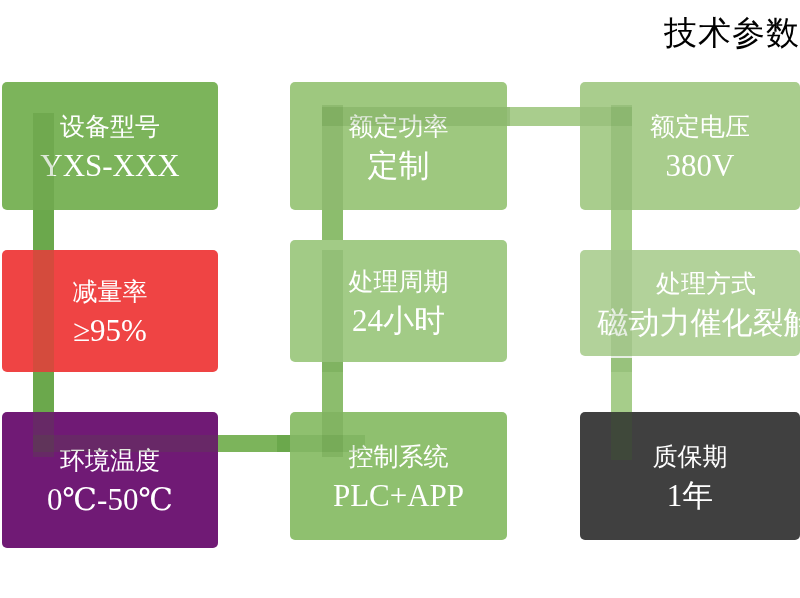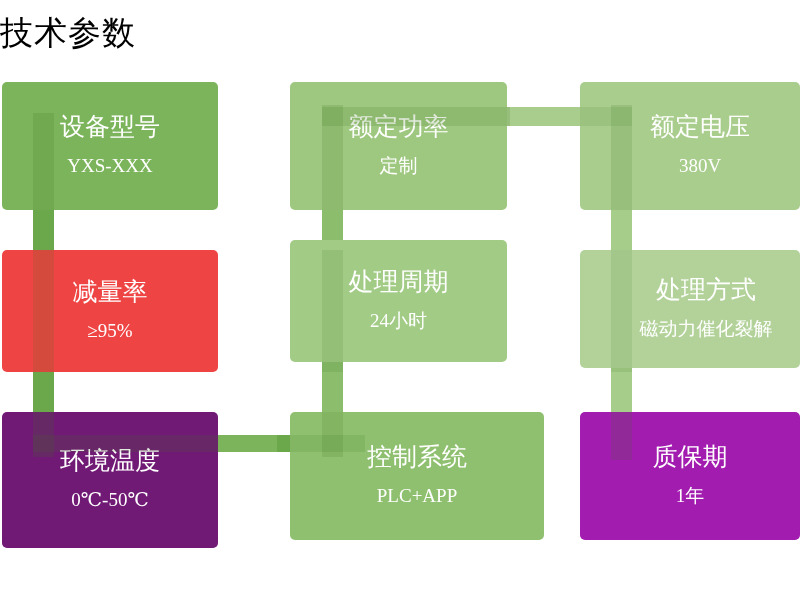--- a/index.html
+++ b/index.html
@@ -17,21 +17,21 @@
     position: relative;
     width: 800px;
     height: 598px;
     background: #ffffff;
   }
   #page-title {
     position: absolute;
     left: 0;
     top: 12px;
     width: 800px;
-    text-align: left;
+    text-align: right;
     font-size: 33px;
     line-height: 42px;
     color: #000000;
     font-family: "Liberation Sans", "DejaVu Sans", sans-serif;
     letter-spacing: 1px;
     white-space: nowrap;
   }
 
   
   .connector {
@@ -52,21 +52,21 @@
     text-align: center;
   }
   .card .c-title {
     font-size: 25px;
     line-height: 30px;
     margin-bottom: 10px;
     white-space: nowrap;
     font-family: "Liberation Serif", "DejaVu Serif", serif;
   }
   .card .c-value {
-    font-size: 19px;
+    font-size: 31px;
     line-height: 28px;
     white-space: nowrap;
     font-family: "Liberation Serif", "DejaVu Serif", serif;
   }
 
   
   .accent {
     position: absolute;
     z-index: 3;
     pointer-events: none;
@@ -119,36 +119,36 @@
   <div class="card" style="left:2px; top:250px; width:216px; height:122px; background:#ef4444;">
     <div class="c-title">减量率</div>
     <div class="c-value">≥95%</div>
   </div>
 
   <div class="card" style="left:290px; top:240px; width:217px; height:122px; background:#a2cb86;">
     <div class="c-title">处理周期</div>
     <div class="c-value">24小时</div>
   </div>
 
-  <div class="card" style="left:580px; top:250px; width:220px; height:118px; background:#b2d29a;padding-left:32px;">
+  <div class="card" style="left:580px; top:250px; width:220px; height:106px; background:#b2d29a;padding-left:32px;">
     <div class="c-title">处理方式</div>
     <div class="c-value">磁动力催化裂解</div>
   </div>
 
   <div class="card" style="left:2px; top:412px; width:216px; height:136px; background:#701a75;">
     <div class="c-title">环境温度</div>
     <div class="c-value">0℃-50℃</div>
   </div>
 
-  <div class="card" style="left:290px; top:412px; width:254px; height:128px; background:#8fc06f;">
+  <div class="card" style="left:290px; top:412px; width:217px; height:128px; background:#8fc06f;">
     <div class="c-title">控制系统</div>
     <div class="c-value">PLC+APP</div>
   </div>
 
-  <div class="card" style="left:580px; top:412px; width:220px; height:128px; background:#a21caf;">
+  <div class="card" style="left:580px; top:412px; width:220px; height:128px; background:#404040;">
     <div class="c-title">质保期</div>
     <div class="c-value">1年</div>
   </div>
 
   <div class="accent" style="left:33px; top:113px; width:21px; height:97px; background:rgba(60,120,30,0.18);"></div>
 
   <div class="accent" style="left:322px; top:105px; width:21px; height:105px; background:rgba(60,120,30,0.16);"></div>
   <div class="accent" style="left:322px; top:107px; width:188px; height:19px; background:rgba(60,120,30,0.16);"></div>
 
   <div class="accent" style="left:611px; top:105px; width:21px; height:105px; background:rgba(60,120,30,0.15);"></div>

